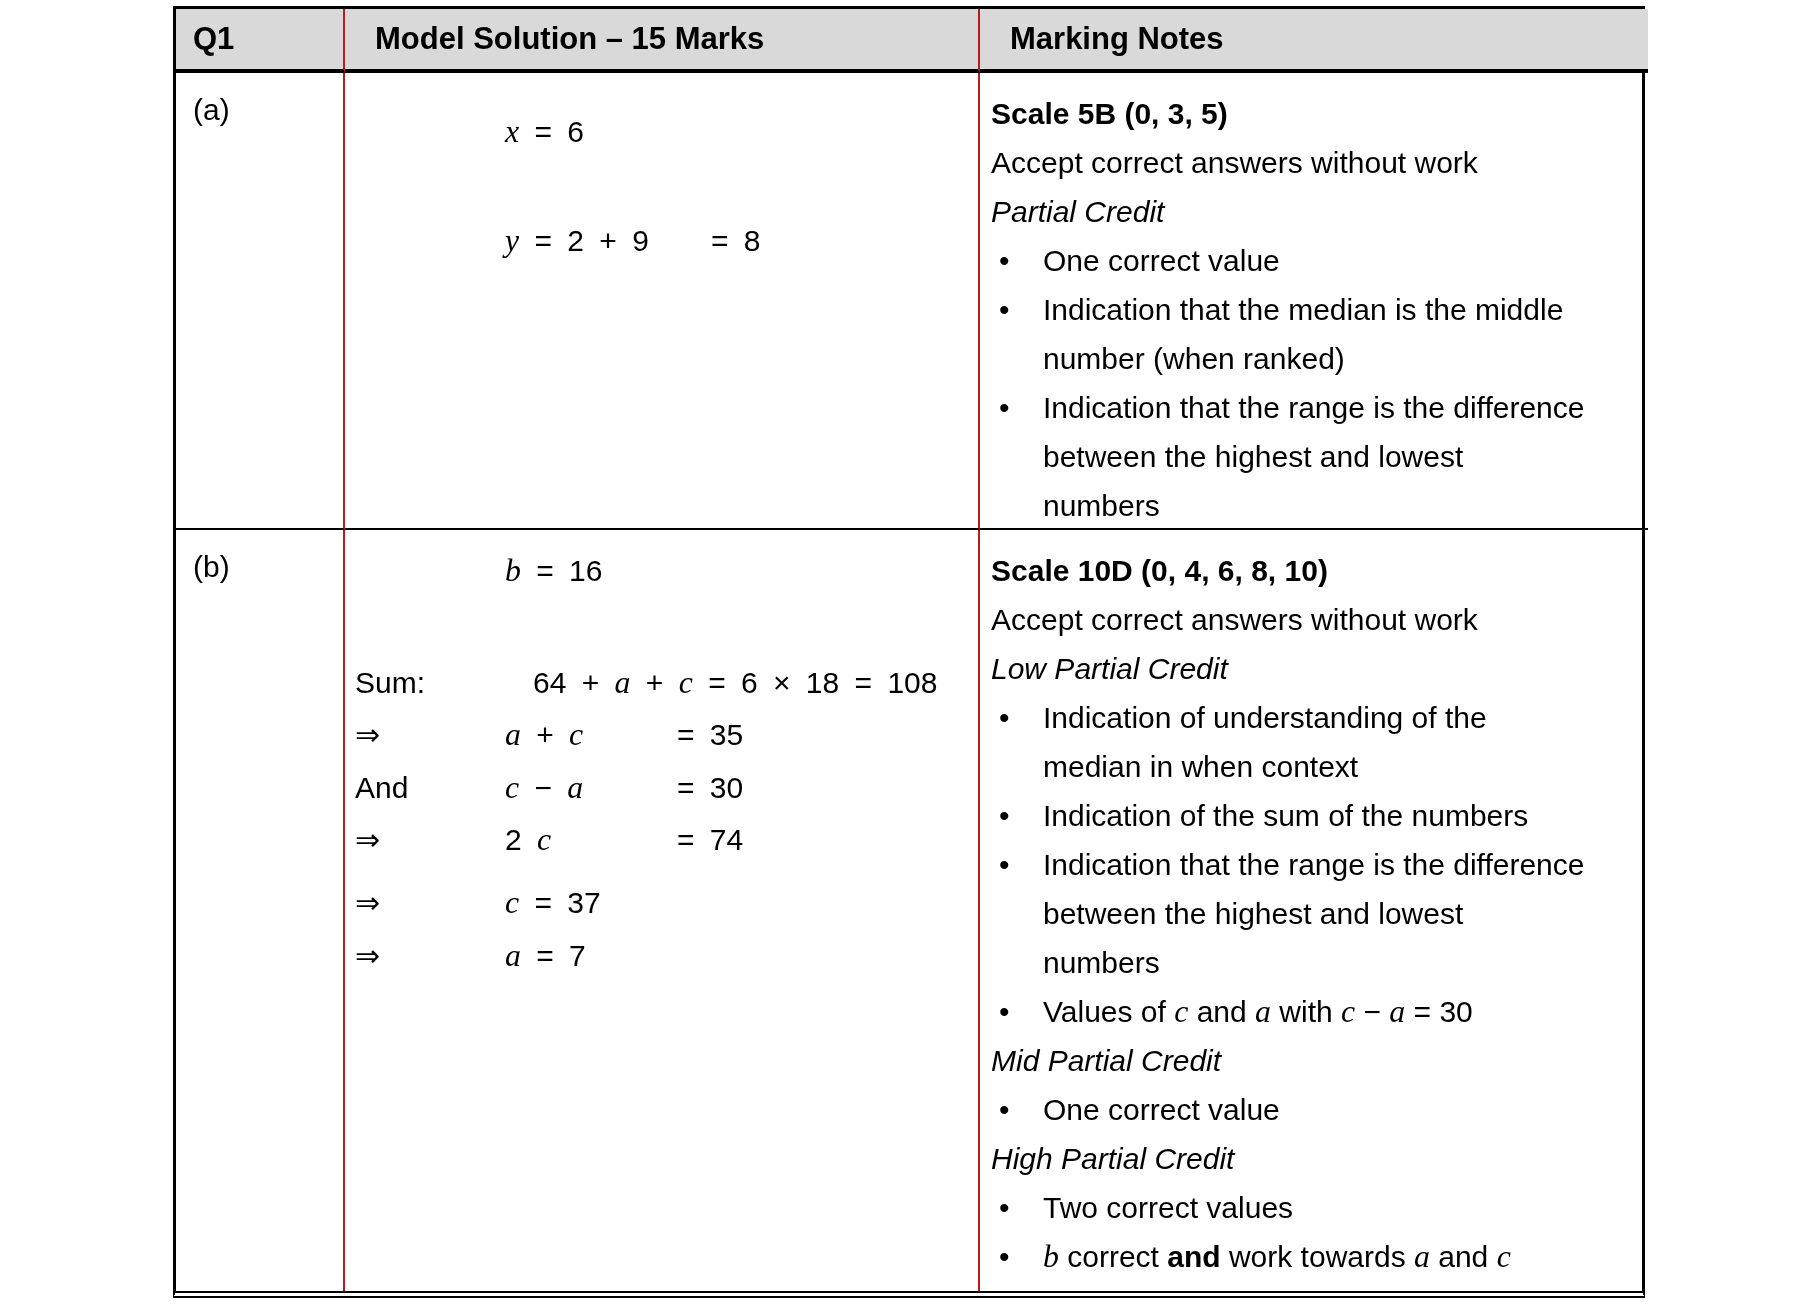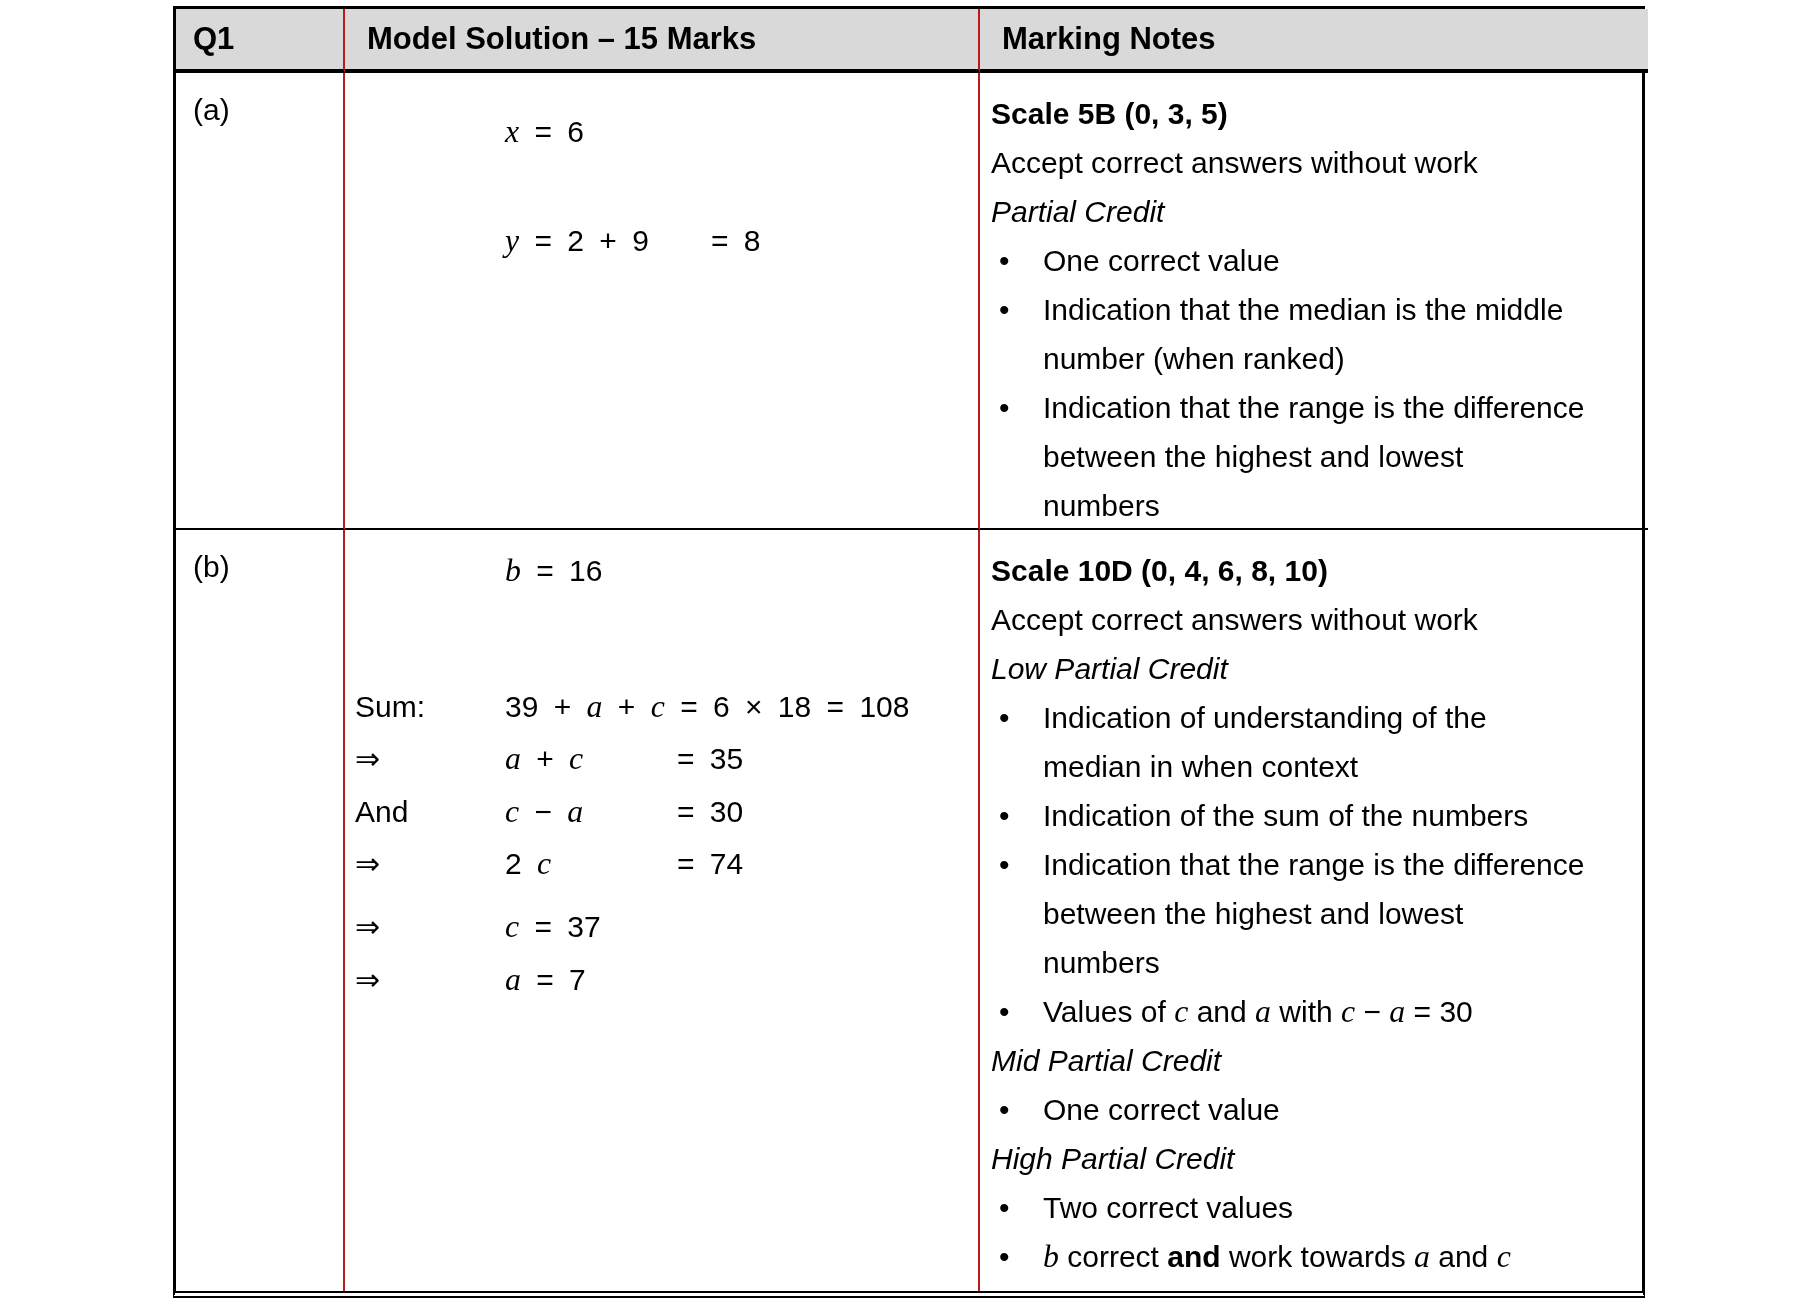--- a/index.html
+++ b/index.html
@@ -17,21 +17,21 @@
     grid-template-rows:64px 457px 1fr;
     background:#fff;
   }
   .cell{box-sizing:border-box;border-right:2px solid #b91c1c;border-bottom:2px solid #000;overflow:hidden;}
   .cell.last-col{border-right:none;}
   .cell.last-row{border-bottom:none;}
   .head{
     background:#d9d9d9;border-bottom:4px solid #000;
     display:flex;align-items:center;
     font-weight:bold;font-size:31px;
-    padding-left:22px;
+    padding-left:30px;
   }
   .head.qcell{padding-left:17px;}
 
   .label-cell{padding:20px 0 0 17px;font-size:30px;}
 
   
   .sol{padding-top:23px;padding-left:10px;font-size:30px;}
   .sol-b{padding-top:21px;}
   .sol-line{
     display:grid;grid-template-columns:150px 172px auto;
@@ -97,23 +97,23 @@
 
   <div class="cell label-cell last-row">
     <span>(b)</span>
   </div>
   <div class="cell sol sol-b last-row">
       <div class="sol-line" style="margin-top: 0px;">
         <span class="tag"></span>
         <span class="expr"><span class="seg-v">b</span><span class="seg-p"> = 16</span></span>
         <span class="val"></span>
       </div>
-      <div class="sol-line span2" style="margin-top: 96px;">
+      <div class="sol-line span2" style="margin-top: 72px; gap: 28px;">
         <span class="tag"><span class="seg-p">Sum:</span></span>
-        <span class="expr"><span class="seg-p">39 + </span><span class="seg-v">a</span><span class="seg-p"> + </span><span class="seg-v">c</span><span class="seg-p"> = 6 × 18 = 108</span></span>
+        <span class="expr"><span class="seg-p">64 + </span><span class="seg-v">a</span><span class="seg-p"> + </span><span class="seg-v">c</span><span class="seg-p"> = 6 × 18 = 108</span></span>
         <span class="val"></span>
       </div>
       <div class="sol-line" style="margin-top: 12px;">
         <span class="tag"><span class="seg-p">⇒</span></span>
         <span class="expr"><span class="seg-v">a</span><span class="seg-p"> + </span><span class="seg-v">c</span></span>
         <span class="val"><span class="seg-p">= 35</span></span>
       </div>
       <div class="sol-line" style="margin-top: 13px;">
         <span class="tag"><span class="seg-p">And</span></span>
         <span class="expr"><span class="seg-v">c</span><span class="seg-p"> − </span><span class="seg-v">a</span></span>

